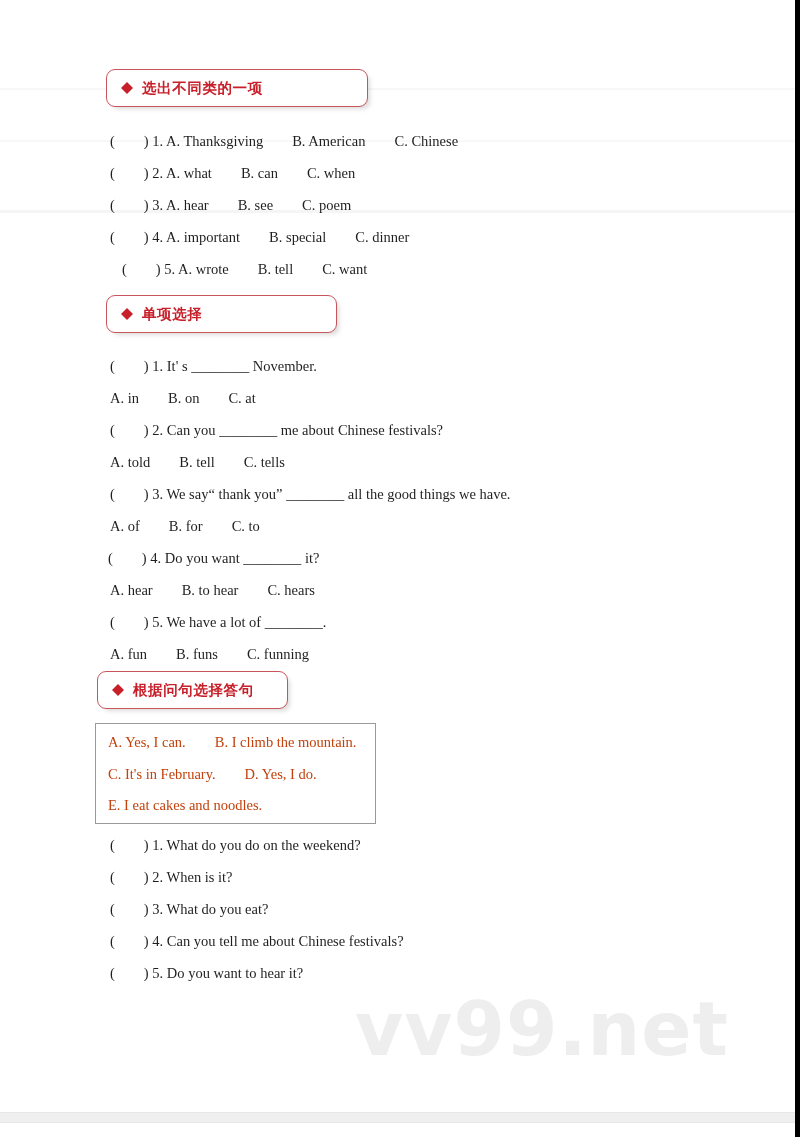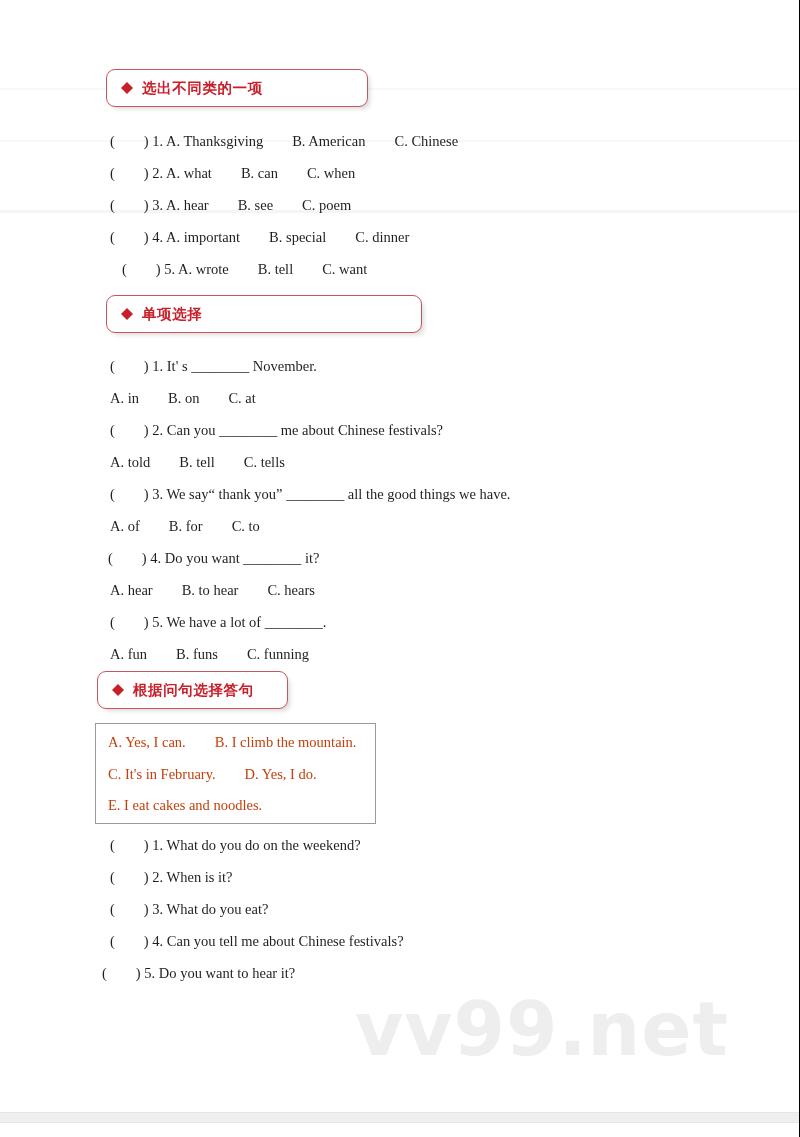--- a/index.html
+++ b/index.html
@@ -6,21 +6,21 @@
   html, body {
     margin: 0;
     padding: 0;
     background: #ffffff;
   }
   .page {
     position: relative;
     width: 800px;
     height: 1137px;
     background: #ffffff;
-    border-right: 1px solid #000000;
+    border-right: 5px solid #000000;
     box-sizing: border-box;
     overflow: hidden;
     font-family: "Liberation Serif", "DejaVu Serif", serif;
     color: #1c1c1c;
     padding-left: 44px;
   }
 
   
   .scan-band {
     position: absolute;
@@ -137,21 +137,21 @@
     <span class="diamond"></span>
     <span class="sec-title">选出不同类的一项</span>
   </div>
 
   <div class="qline" style="left:110px; top:134px;">(        ) 1. A. Thanksgiving        B. American        C. Chinese</div>
   <div class="qline" style="left:110px; top:166px;">(        ) 2. A. what        B. can        C. when</div>
   <div class="qline" style="left:110px; top:198px;">(        ) 3. A. hear        B. see        C. poem</div>
   <div class="qline" style="left:110px; top:230px;">(        ) 4. A. important        B. special        C. dinner</div>
   <div class="qline" style="left:110px; top:262px;margin-left:12px;">(        ) 5. A. wrote        B. tell        C. want</div>
 
-  <div class="sec-head" style="left:106px; top:295px; width:316px;">
+  <div class="sec-head" style="left:106px; top:295px; width:231px;">
     <span class="diamond"></span>
     <span class="sec-title">单项选择</span>
   </div>
 
   <div class="qline" style="left:110px; top:359px;">(        ) 1. It' s ________ November.</div>
   <div class="qline opts" style="left:110px; top:391px;">A. in        B. on        C. at</div>
 
   <div class="qline" style="left:110px; top:423px;">(        ) 2. Can you ________ me about Chinese festivals?</div>
   <div class="qline opts" style="left:110px; top:455px;">A. told        B. tell        C. tells</div>
 
@@ -172,19 +172,19 @@
   <div class="bank" style="left:95px; top:723px; width:281px;">
     <div class="bank-row">A. Yes, I can.        B. I climb the mountain.</div>
     <div class="bank-row">C. It's in February.        D. Yes, I do.</div>
     <div class="bank-row">E. I eat cakes and noodles.</div>
   </div>
 
   <div class="qline" style="left:110px; top:838px;">(        ) 1. What do you do on the weekend?</div>
   <div class="qline" style="left:110px; top:870px;">(        ) 2. When is it?</div>
   <div class="qline" style="left:110px; top:902px;">(        ) 3. What do you eat?</div>
   <div class="qline" style="left:110px; top:934px;">(        ) 4. Can you tell me about Chinese festivals?</div>
-  <div class="qline" style="left:102px; top:966px;">(        ) 5. Do you want to hear it?</div>
+  <div class="qline" style="left:110px; top:966px;">(        ) 5. Do you want to hear it?</div>
 
   <div class="watermark">vv99.net</div>
 
   <div class="page-sep"></div>
 
 </div>
 
 </body></html>

